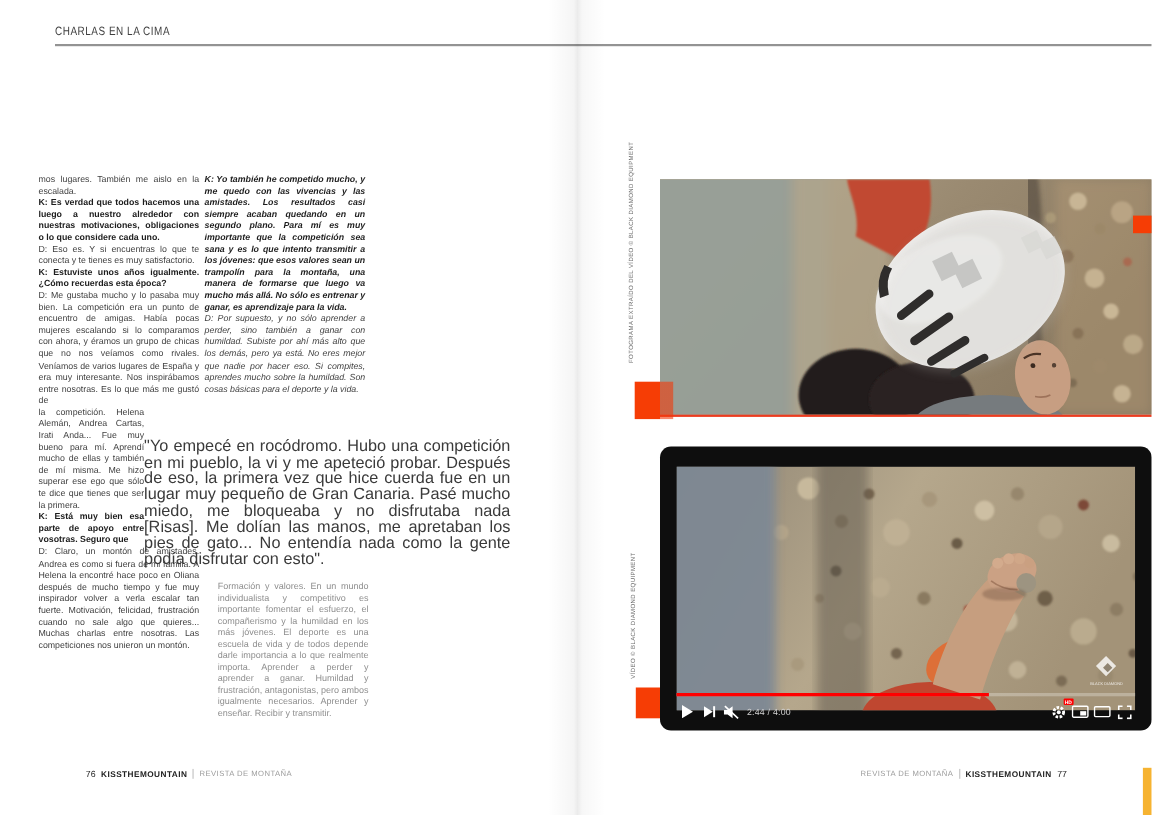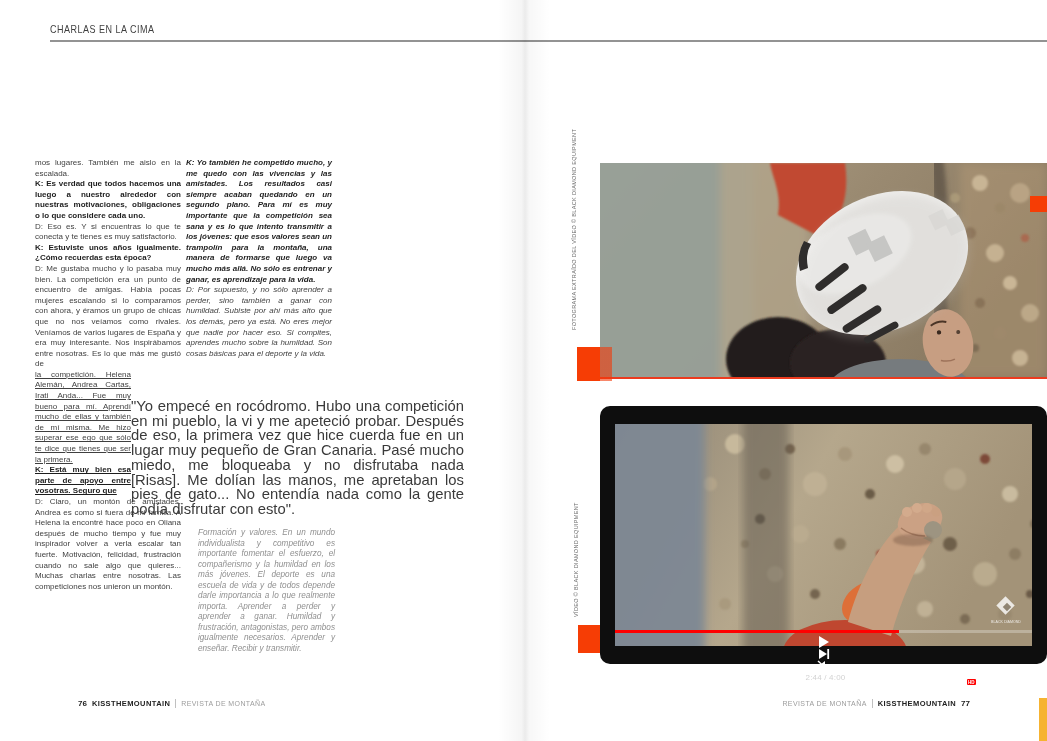--- a/index.html
+++ b/index.html
@@ -15,29 +15,29 @@
     transform:scaleX(.82);transform-origin:left center;white-space:nowrap;
   }
   .header-rule{position:absolute;left:50px;top:40px;width:997px;height:2px;background:#939393;}
 
   
   .col{position:absolute;top:158px;width:146px;}
   #col1{left:35px;}
   #col2{left:186px;font-style:italic;}
   .para{margin:0;font-size:8px;line-height:10.6px;text-align:justify;color:#3f3f3f;}
   .para.b{font-weight:700;color:#1d1d1d;}
-  .para.narrow{width:96px;text-decoration:underline;}
+  .para.narrow{width:96px;}
 
   .pull-quote{
     position:absolute;left:131px;top:399px;width:333px;
     font-size:14.8px;line-height:14.7px;color:#3a3a3a;text-align:justify;
   }
   .caption{
     position:absolute;left:198px;top:528px;width:137px;
-    font-style:italic;font-size:8.2px;line-height:10.5px;color:#8f8f8f;text-align:justify;
+    font-size:8.2px;line-height:10.5px;color:#8f8f8f;text-align:justify;
   }
 
   
   .gutter{position:absolute;left:498px;top:0;width:52px;height:741px;pointer-events:none;
     background:linear-gradient(90deg,rgba(0,0,0,0) 0%,rgba(0,0,0,0.04) 45%,rgba(0,0,0,0.08) 52%,rgba(0,0,0,0.03) 60%,rgba(0,0,0,0) 100%);}
 
   
   .photo-top{position:absolute;left:600px;top:163px;width:447px;height:214px;overflow:hidden;background:#9b8d76;}
   .photo-top-line{position:absolute;left:600px;top:377px;width:447px;height:2px;}
   .sq-right{position:absolute;left:1030px;top:196px;width:17px;height:16px;}
@@ -50,35 +50,35 @@
     transform:rotate(-90deg);transform-origin:left bottom;
   }
   #credit-top{left:577px;top:324px;}
   #credit-video{left:579px;top:611px;}
 
   
   .video-frame{position:absolute;left:600px;top:406px;width:447px;height:258px;background:#0e0e0e;border-radius:10px;}
   .video-screen{position:absolute;left:15px;top:18px;width:417px;height:222px;overflow:hidden;background:#222;}
   .vp-progress{position:absolute;left:15px;top:224px;width:417px;height:3px;background:rgba(255,255,255,.28);}
   .vp-progress-filled{height:100%;background:#f00;width:0;}
-  .vp-controls{position:absolute;left:15px;width:417px;top:230px;height:22px;display:flex;align-items:center;flex-direction:column;}
+  .vp-controls{position:absolute;left:15px;width:417px;top:230px;height:22px;display:flex;align-items:center;}
   .vp-btn{display:flex;align-items:center;justify-content:center;width:20px;height:18px;cursor:pointer;}
   .vp-time{font-size:8px;color:#d2d2d2;margin-left:4px;letter-spacing:.2px;}
   .vp-right{margin-left:auto;display:flex;align-items:center;}
   .gear-wrap{position:relative;}
   .hd-badge{
     position:absolute;top:-3px;right:-4px;background:#f00;color:#fff;
     font-size:4.5px;font-weight:700;padding:.5px 1.5px;border-radius:1px;line-height:5px;
   }
 
   
   .footer{position:absolute;top:699px;display:flex;align-items:center;gap:5px;}
   #footer-left{left:78px;}
   #footer-right{right:77px;}
-  .f-page{font-weight:700;font-size:8px;color:#222;}
+  .f-page{font-weight:400;font-size:8px;color:#222;}
   .f-brand{font-weight:700;font-size:7.5px;color:#222;letter-spacing:.4px;}
   .f-div{width:1px;height:9px;background:#c0c0c0;}
   .f-tag{font-size:7px;color:#9c9c9c;letter-spacing:.4px;}
   .amber-strip{position:absolute;left:1039px;top:698px;width:8px;height:43px;}
 </style>
 </head>
 <body>
 
 <div class="section-title">CHARLAS EN LA CIMA</div>
 <div class="header-rule"></div>

